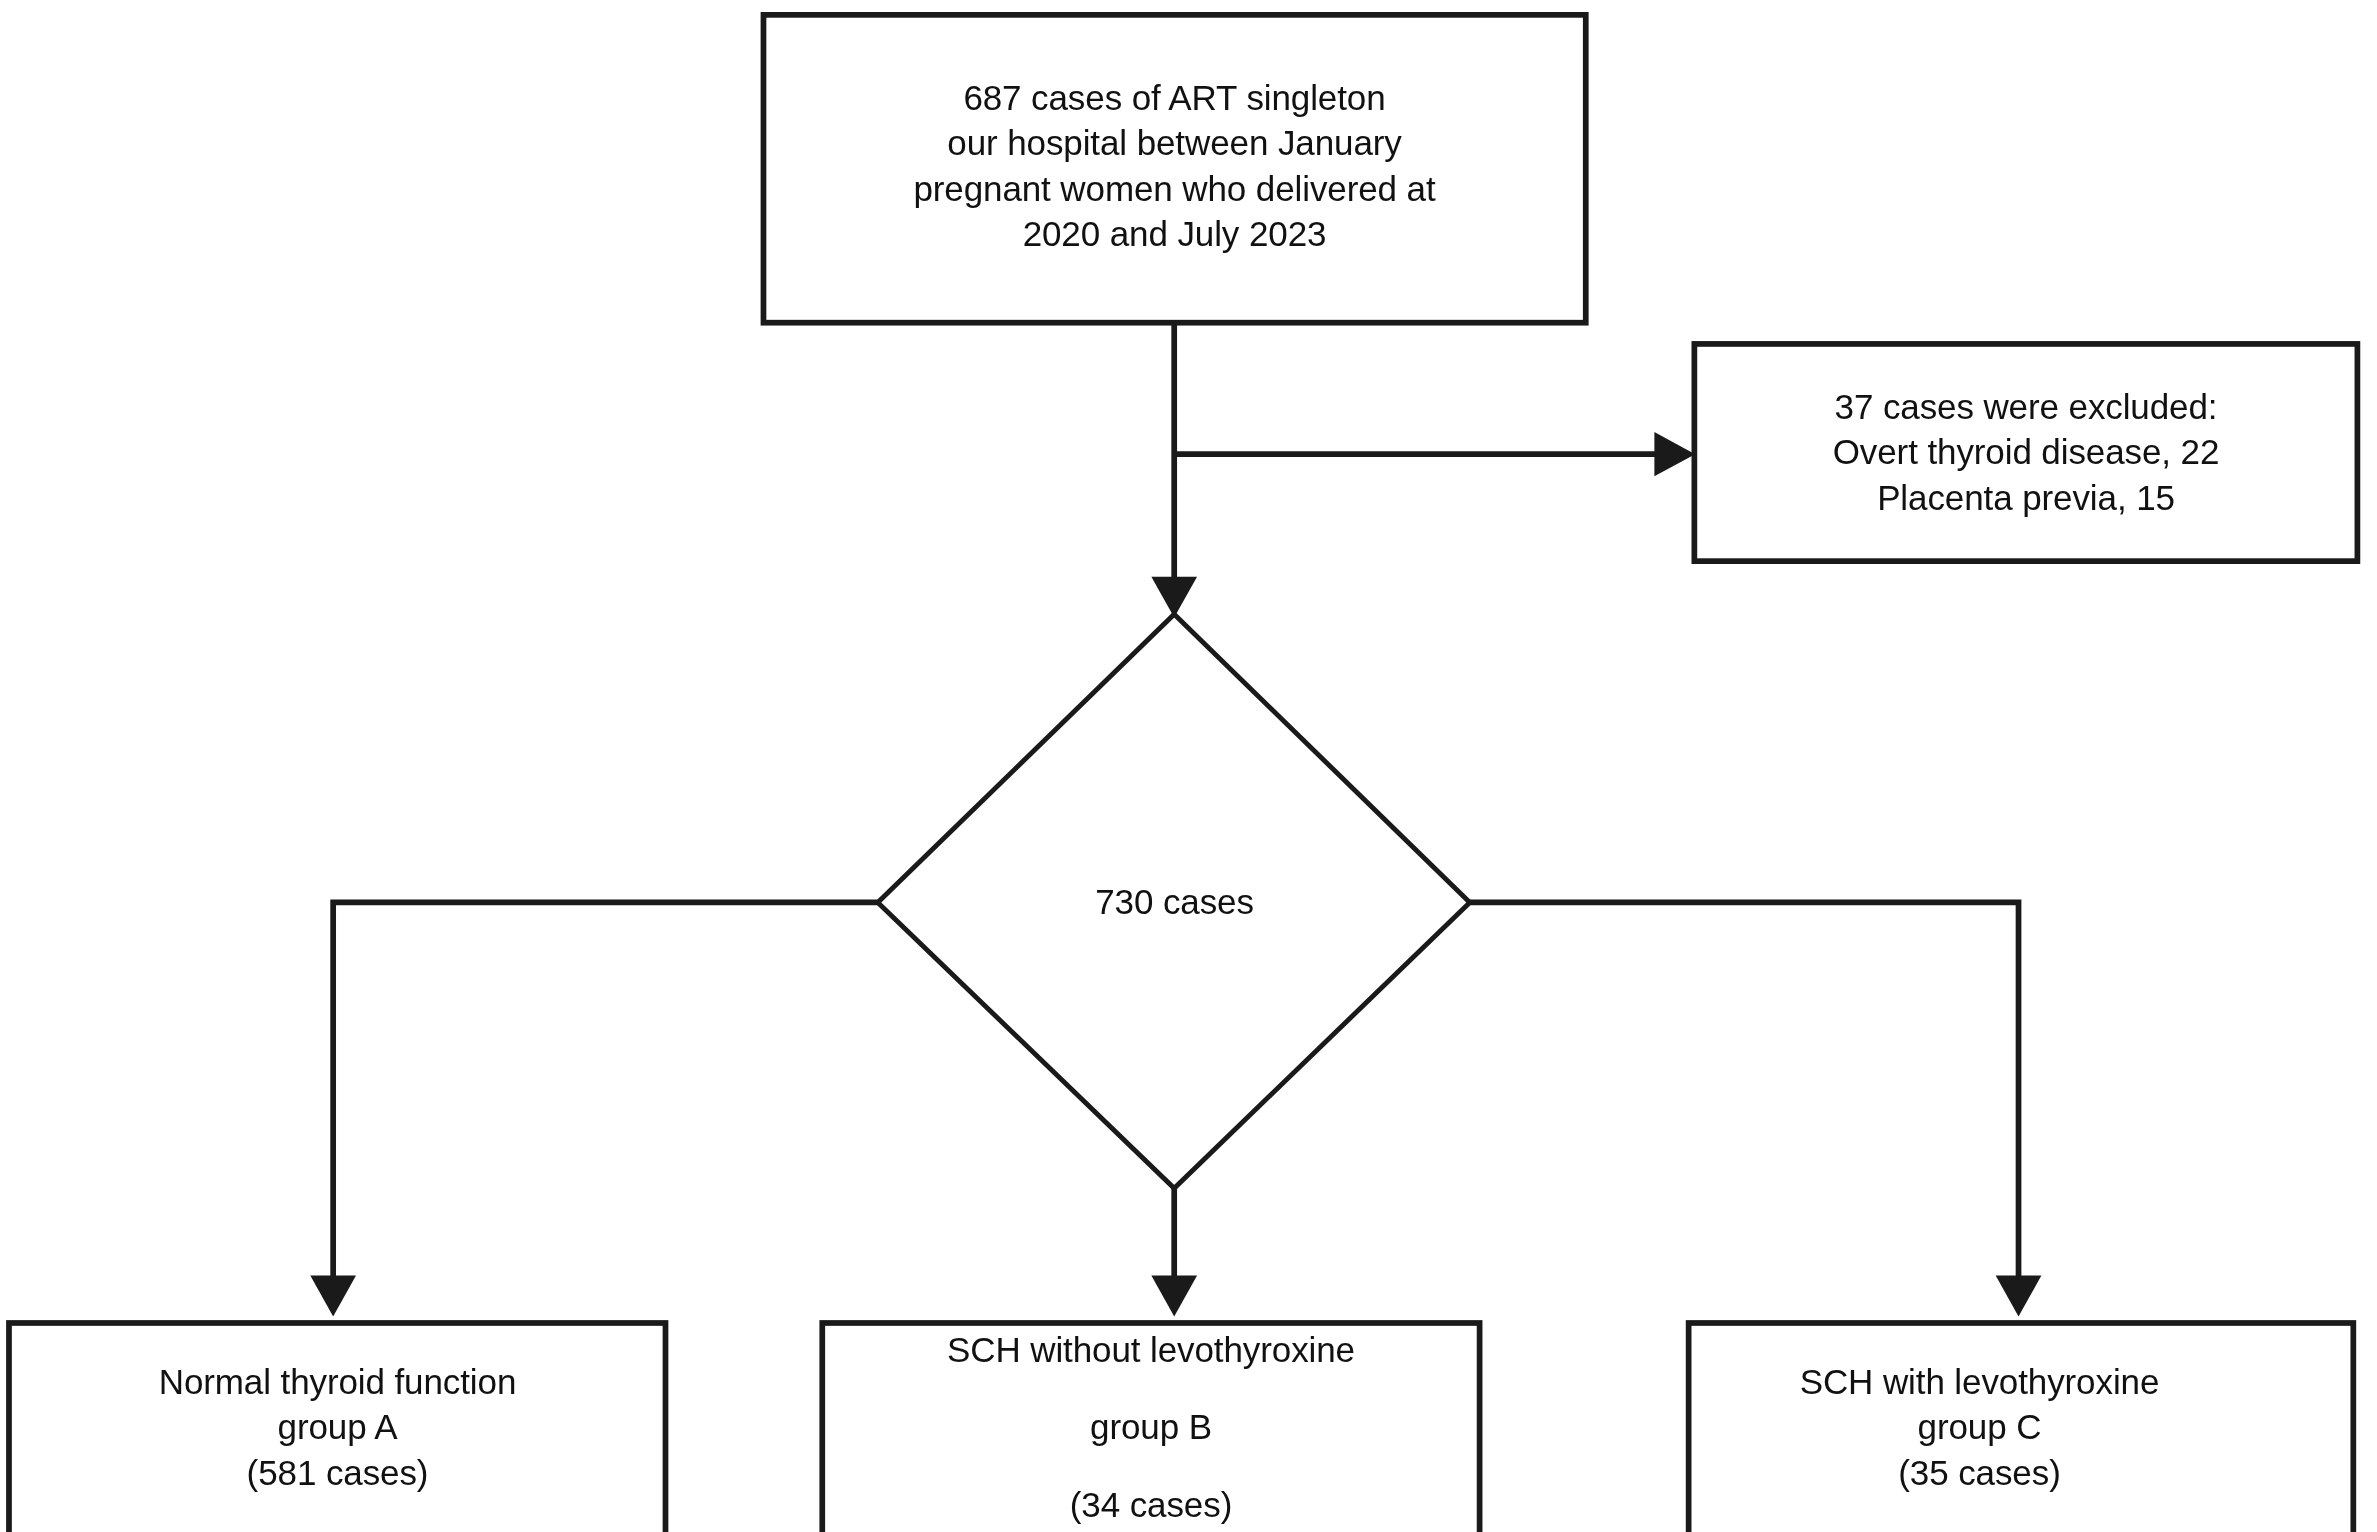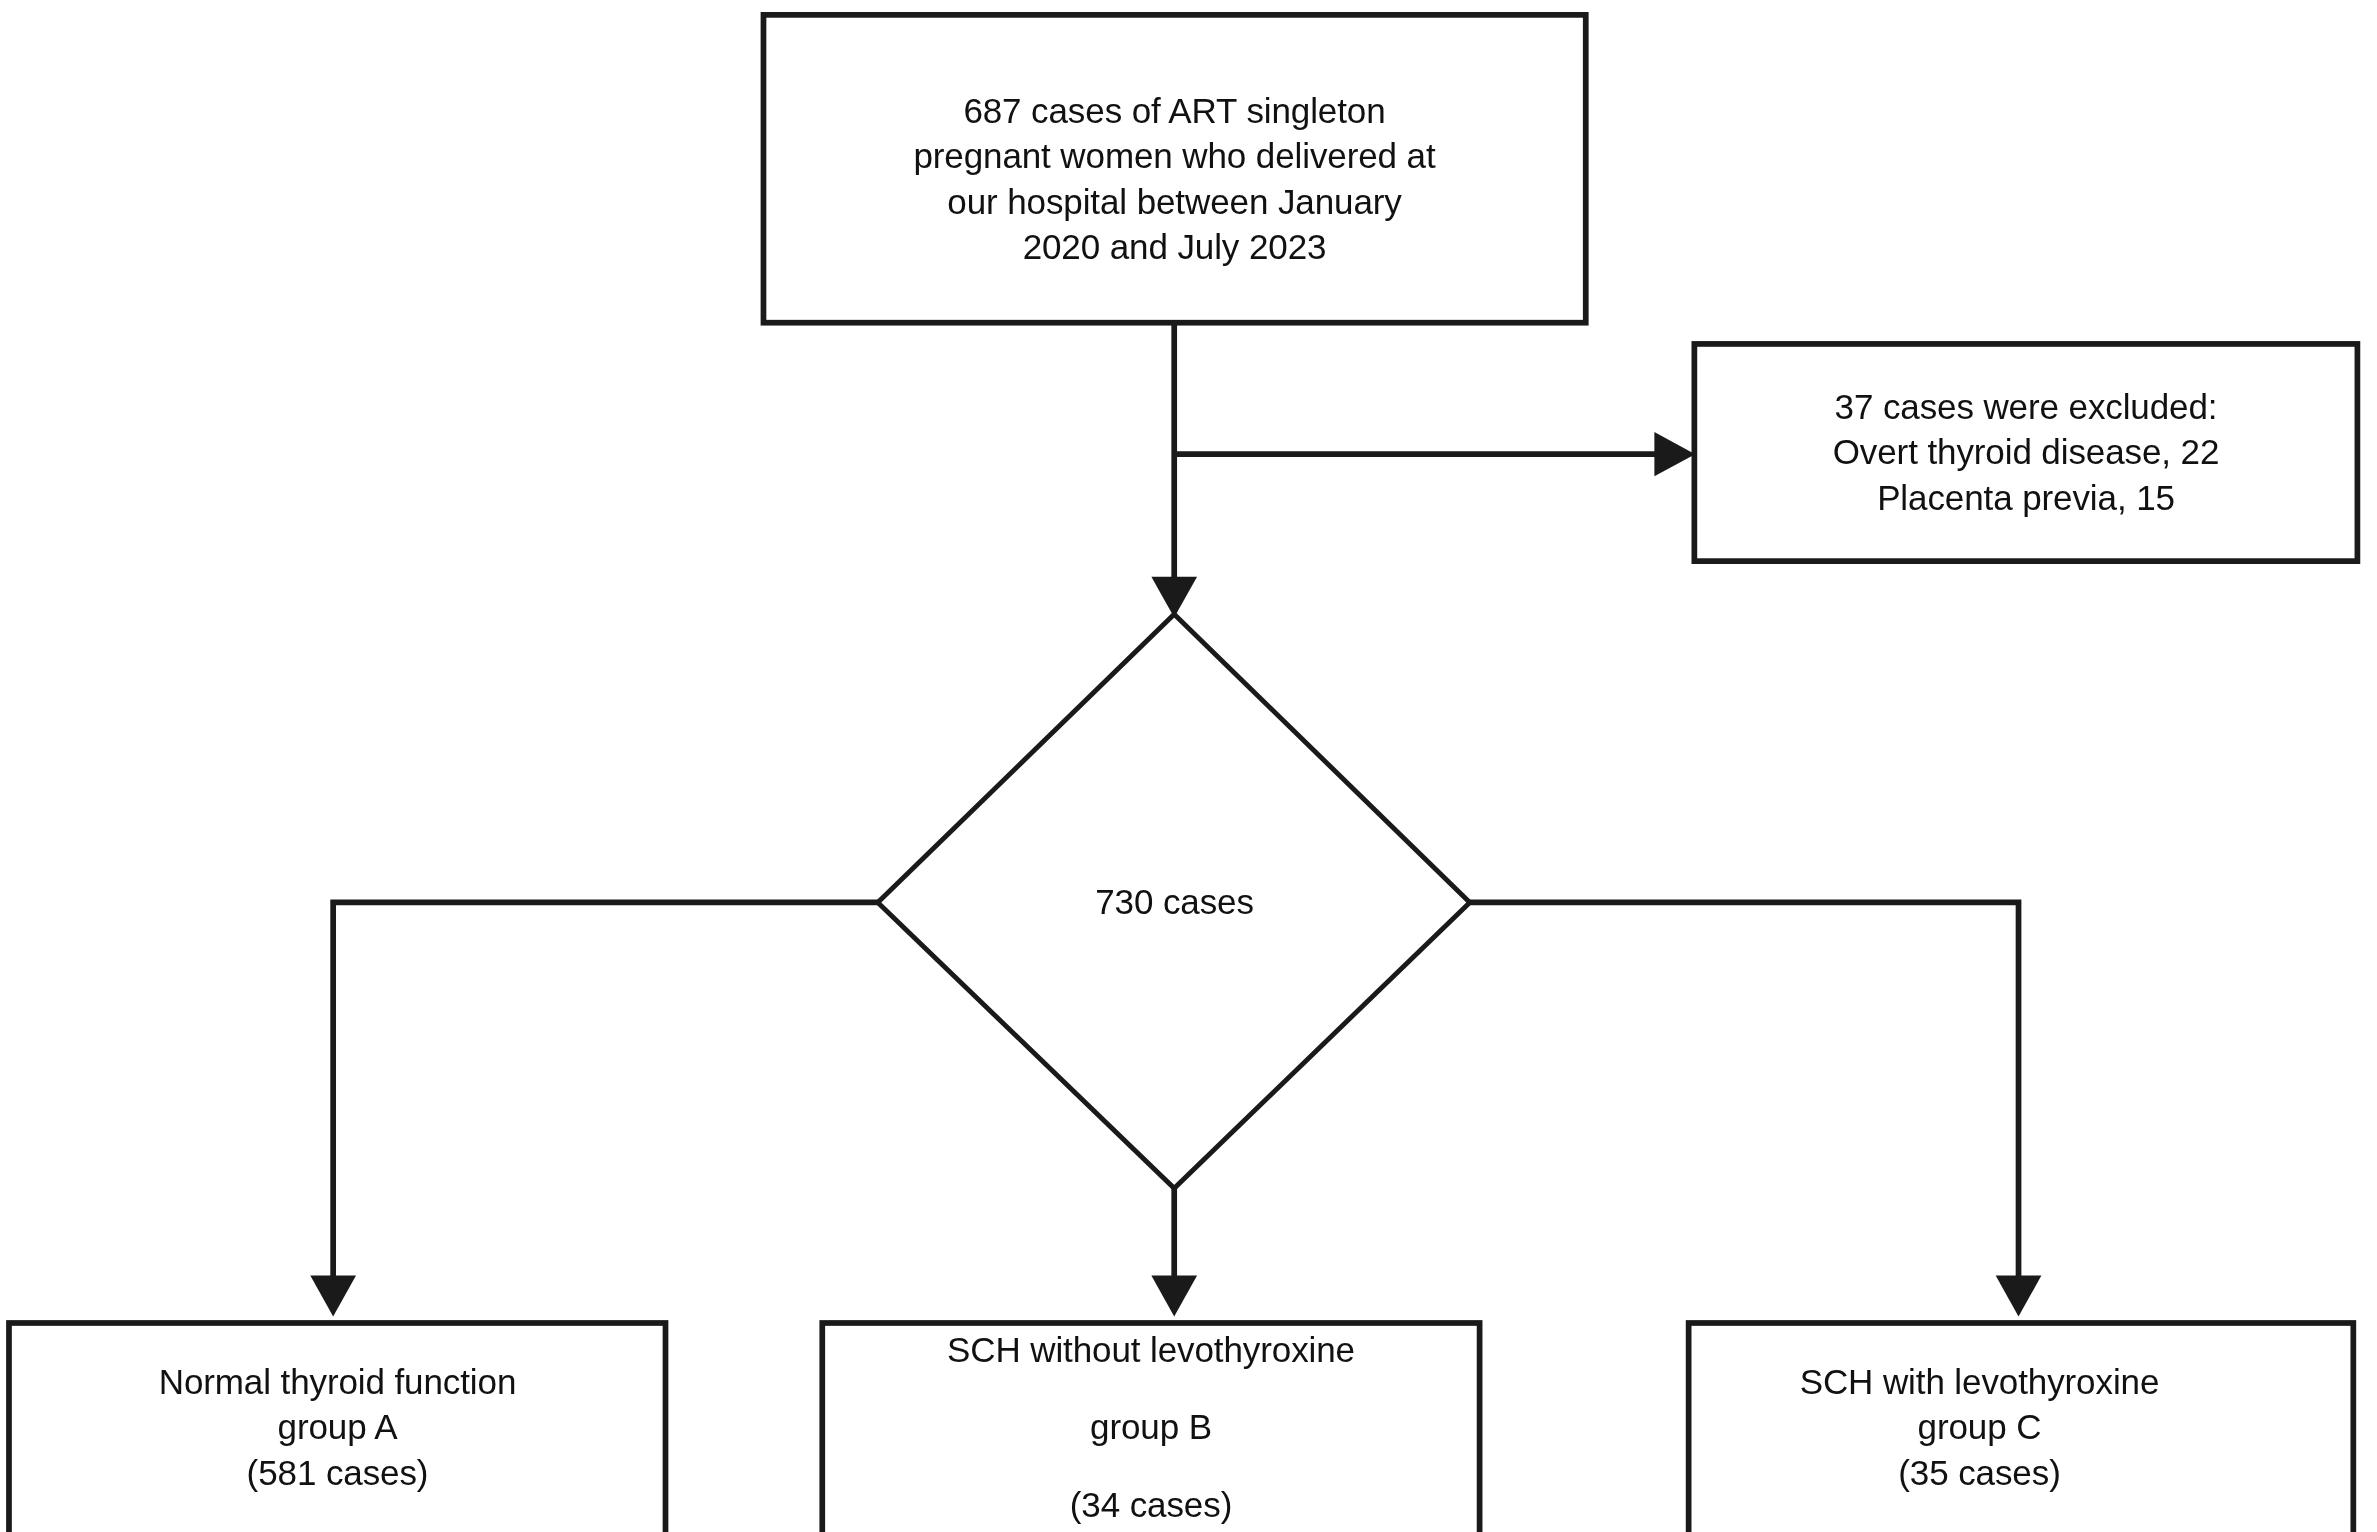--- a/index.html
+++ b/index.html
@@ -63,21 +63,21 @@
     letter-spacing: -0.1px;
     pointer-events: none;
     box-sizing: border-box;
   }
   .node-text .line {
     white-space: nowrap;
   }
   
   #box-source-text {
     left: 761px;
-    top: 22px;
+    top: 9px;
     width: 827px;
     height: 313px;
     padding: 0 16px;
   }
   
   #box-excluded-text {
     left: 1692px;
     top: 341px;
     width: 668px;
     height: 222px;
@@ -144,22 +144,22 @@
 
     <path class="connector" d="M 1438 1455 L 1438 1592"></path>
     <polygon class="arrowhead" points="1438,1612 1410,1562 1466,1562"></polygon>
 
     <path class="connector" d="M 1800 1105 L 2472 1105 L 2472 1592"></path>
     <polygon class="arrowhead" points="2472,1612 2444,1562 2500,1562"></polygon>
   </svg>
 
   <div class="node-text" id="box-source-text">
     <span class="line">687 cases of ART singleton</span>
+    <span class="line">our hospital between January</span>
     <span class="line">pregnant women who delivered at</span>
-    <span class="line">our hospital between January</span>
     <span class="line">2020 and July 2023</span>
   </div>
 
   <div class="node-text" id="box-excluded-text">
     <span class="line">37 cases were excluded:</span>
     <span class="line">Overt thyroid disease, 22</span>
     <span class="line">Placenta previa, 15</span>
   </div>
 
   <div class="node-text" id="diamond-label-text">

